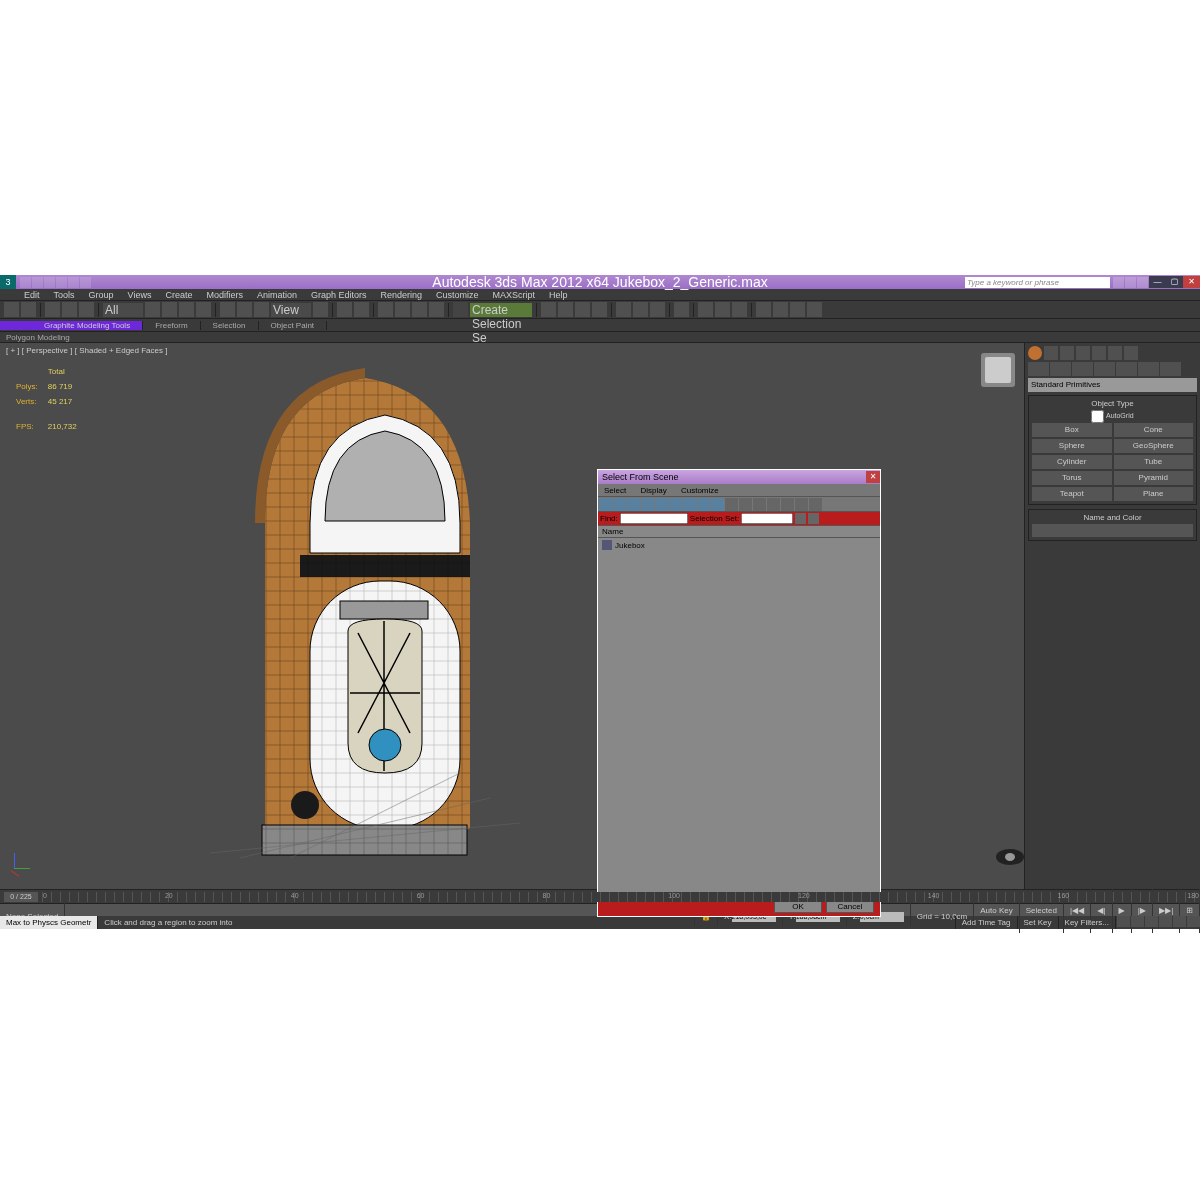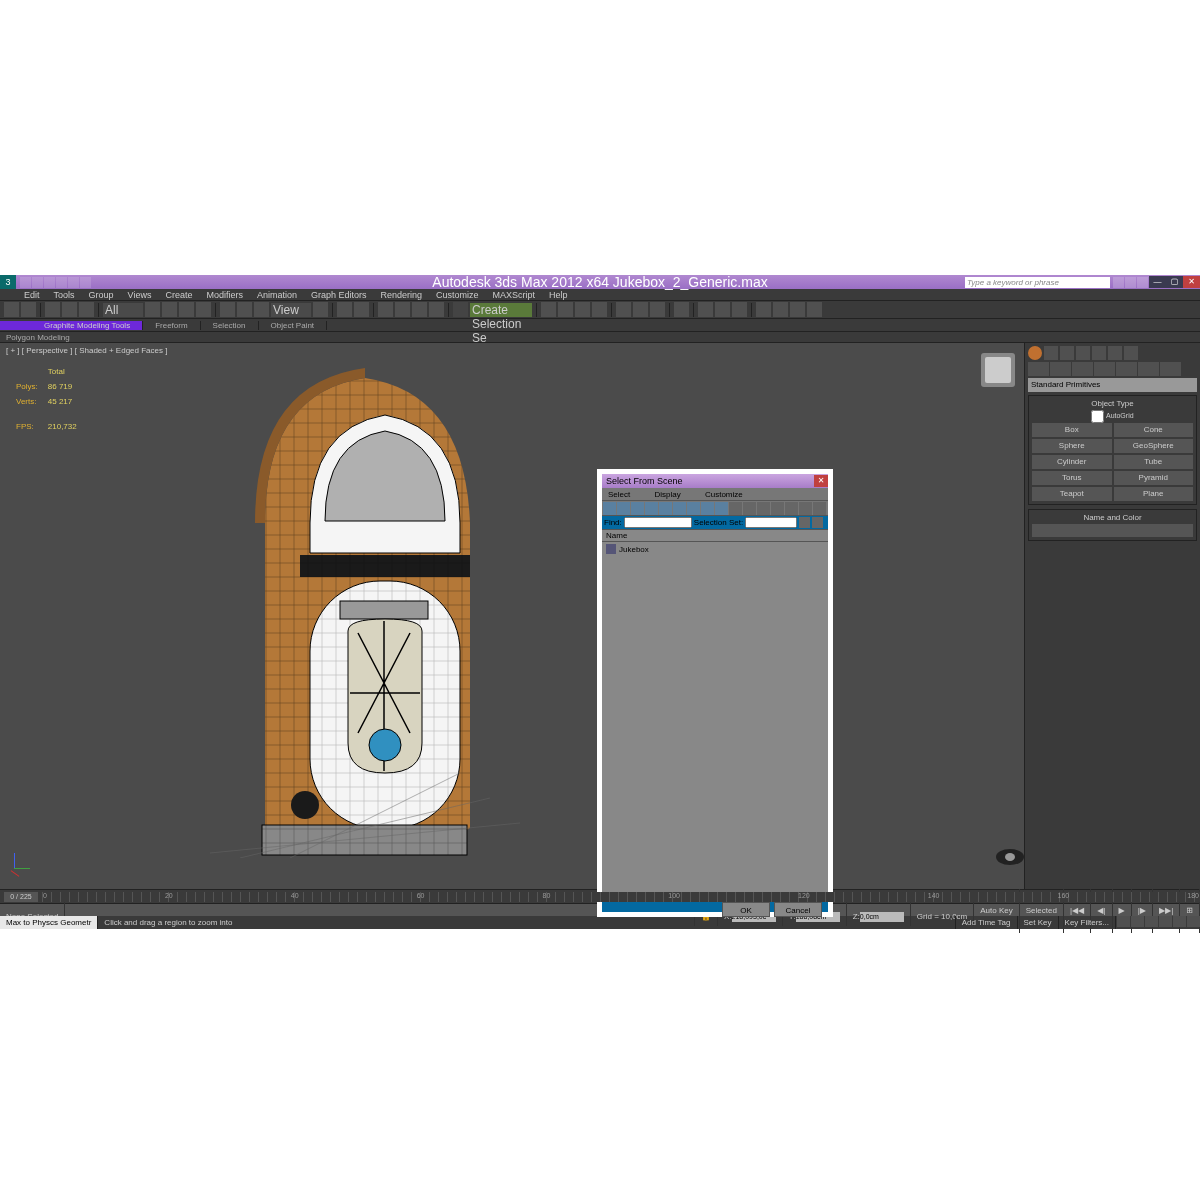--- a/index.html
+++ b/index.html
@@ -46,25 +46,25 @@
 .rp-tabs .t { width: 21px; height: 14px; background: #505050; }
 .rp-drop { height: 14px; background: #999; color: #000; font-size: 8px; line-height: 14px; padding-left: 3px; margin-bottom: 3px; }
 .rp-box { border: 1px solid #222; padding: 3px; font-size: 8px; color: #ccc; margin-bottom: 4px; }
 .rp-box .tit { text-align: center; margin-bottom: 2px; }
 .rp-box .ag { text-align: center; font-size: 7px; }
 .rp-box .ag input { vertical-align: middle; }
 .rp-grid { display: grid; grid-template-columns: 1fr 1fr; gap: 2px; }
 .rp-grid .b { height: 14px; background: #555; color: #ccc; font-size: 8px; text-align: center; line-height: 14px; }
 .rp-nc { text-align: center; font-size: 8px; color: #ccc; margin-bottom: 2px; }
 .rp-swatch { height: 13px; background: #555; }
-.dialog { position: absolute; top: 126px; left: 597px; width: 236px; height: 448px; background: #0369a1; border: 5px solid #ffffff; }
+.dialog { position: absolute; top: 126px; left: 597px; width: 284px; height: 448px; background: #b91c1c; border: 1px solid #ffffff; }
 .dialog .dtitle { height: 14px; background: linear-gradient(#caa5e0,#a87dc8); display: flex; align-items: center; justify-content: space-between; font-size: 9px; color: #000; padding-left: 4px; }
 .dialog .dclose { width: 14px; height: 12px; background: #c04040; color: #fff; text-align: center; line-height: 12px; font-size: 8px; }
 .dialog .dmenu { height: 13px; background: #777; font-size: 8px; color: #000; padding-left: 6px; line-height: 13px; border-bottom: 1px solid #555; }
-.dialog .dmenu span { margin-right: 22px; }
+.dialog .dmenu span { margin-right: 12px; }
 .dialog .dtool { height: 15px; display: flex; gap: 1px; padding: 1px; background: #777; border-bottom: 1px solid #555; }
 .dialog .dtool span { width: 13px; height: 13px; background: #5a80a0; }
 .dialog .dtool span.g { background: #666; }
 .dialog .dfind { height: 14px; display: flex; font-size: 8px; color: #000; align-items: center; padding: 0 2px; gap: 2px; border-bottom: 1px solid #555; }
 .dialog .dfind input { height: 11px; font-size: 8px; }
 .dialog .dhead { height: 12px; background: #888; font-size: 8px; color: #000; padding-left: 4px; line-height: 12px; border-bottom: 1px solid #555; }
 .dialog .dlist { height: 356px; background: #888; font-size: 8px; color: #000; padding: 2px 4px; }
 .dialog .drow { display: flex; align-items: center; gap: 3px; }
 .dialog .drow .ic { width: 10px; height: 10px; background: #557; }
 .dialog .dfoot { height: 22px; display: flex; justify-content: flex-end; align-items: center; gap: 4px; padding-right: 6px; }

